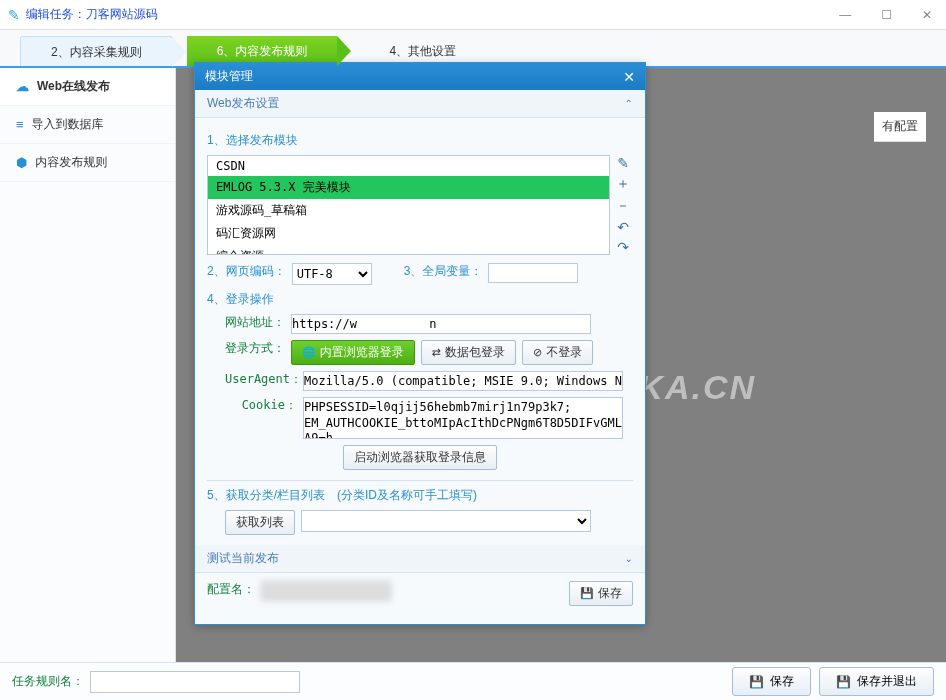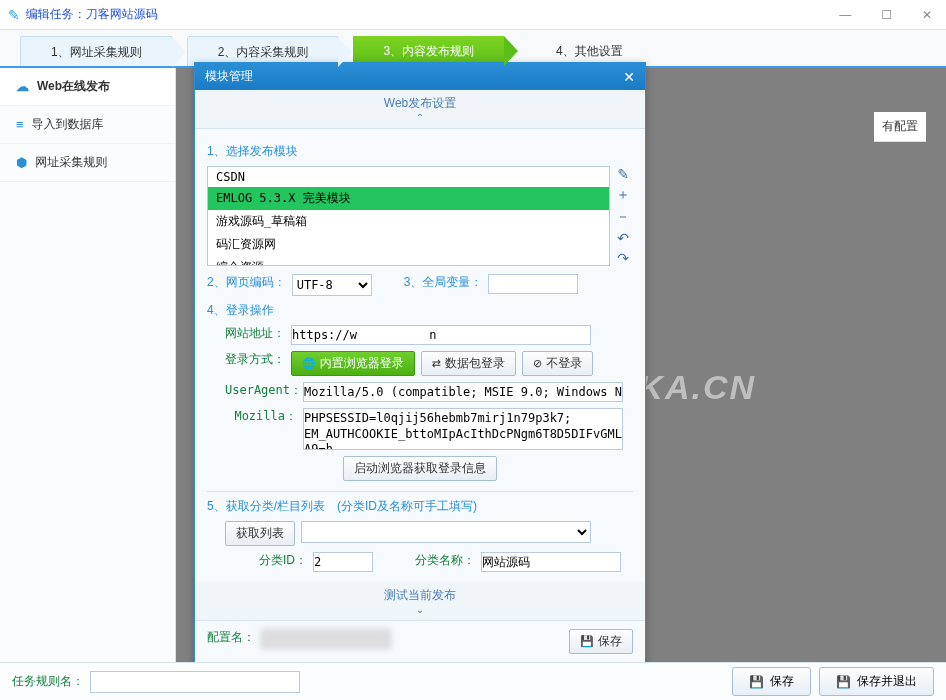--- a/index.html
+++ b/index.html
@@ -24,21 +24,21 @@
 .sidebar { width: 176px; border-right: 1px solid #e0e0e0; background: #fafcfe; }
 .side-item { padding: 10px 16px; color: #333; border-bottom: 1px solid #eef3f7; display: flex; align-items: center; gap: 8px; cursor: pointer; }
 .side-item.active { background: #fff; font-weight: bold; }
 .side-icon { color: #2b8fd6; font-size: 13px; }
 
 .main { flex: 1; position: relative; background: #808080; }
 
 .modal { position: absolute; left: 18px; top: -6px; width: 452px; background: #fff; border: 1px solid #2b8fd6; box-shadow: 0 2px 8px rgba(0,0,0,.25); }
 .modal-title { background: linear-gradient(#2b8fd6,#1a7bc4); color: #fff; padding: 5px 10px; display: flex; justify-content: space-between; align-items: center; }
 .close-x { cursor: pointer; font-size: 14px; }
-.section-hdr { background: #f0f5fa; padding: 5px 12px; color: #4a7db5; border-bottom: 1px solid #d6e4f0; display:flex; justify-content:space-between; align-items:center;flex-direction:column; }
+.section-hdr { background: #f0f5fa; padding: 5px 12px; color: #4a7db5; border-bottom: 1px solid #d6e4f0; display:flex; justify-content:space-between; align-items:center; }
 .collapse { color: #4a7db5; font-size: 10px; }
 .modal-body { padding: 8px 12px 12px; background: #f7fafc; }
 
 .row { display: flex; align-items: flex-start; gap: 6px; margin: 6px 0; }
 .label { color: #15803d; }
 .blue-num { color: #2b8fd6; }
 .indent { padding-left: 18px; }
 
 .listwrap { display: flex; gap: 3px; margin: 3px 0 8px; }
 .listbox { flex: 1; background: #fff; border: 1px solid #b8cadd; height: 100px; overflow: hidden; }
@@ -75,40 +75,39 @@
   <span class="feather">✎</span>
   <span class="title">编辑任务：刀客网站源码</span>
   <div class="winbtns">
     <span>—</span>
     <span>☐</span>
     <span>✕</span>
   </div>
 </div>
 
 <div class="tabbar">
-  <div class="tab blue">1、网址采集规则</div>
   <div class="tab blue">2、内容采集规则</div>
-  <div class="tab green">3、内容发布规则</div>
+  <div class="tab green">6、内容发布规则</div>
   <div class="tab plain">4、其他设置</div>
 </div>
 
 <div class="body">
 
   <div class="sidebar">
     <div class="side-item active">
       <span class="side-icon">☁</span>
       <span>Web在线发布</span>
     </div>
     <div class="side-item">
       <span class="side-icon">≡</span>
       <span>导入到数据库</span>
     </div>
     <div class="side-item">
       <span class="side-icon">⬢</span>
-      <span>网址采集规则</span>
+      <span>内容发布规则</span>
     </div>
   </div>
 
   <div class="main">
     <div class="cfg-right">有配置</div>
     <div class="watermark">3KA.CN</div>
 
     <div class="modal">
       <div class="modal-title">
         <span>模块管理</span>
@@ -171,44 +170,36 @@
               <span class="ic">⊘</span>
               <span>不登录</span>
             </span>
         </div>
 
         <div class="row indent">
           <span class="label" style="width:72px;text-align:right;font-family:SimSun,monospace">UserAgent：</span>
           <input type="text" style="width: 320px;" value="Mozilla/5.0 (compatible; MSIE 9.0; Windows NT 6.2">
         </div>
         <div class="row indent" style="align-items:flex-start">
-          <span class="label" style="width:72px;text-align:right;font-family:SimSun,monospace">Mozilla：</span>
+          <span class="label" style="width:72px;text-align:right;font-family:SimSun,monospace">Cookie：</span>
           <textarea style="width: 320px; height: 42px;">PHPSESSID=l0qjij56hebmb7mirj1n79p3k7;
 EM_AUTHCOOKIE_bttoMIpAcIthDcPNgm6T8D5DIFvGMLA9=h
 ackzt%7C%7Cfaa0cb6609e21bcf7bb29e02ddd00c0e</textarea>
         </div>
         <div class="row" style="justify-content:center">
           <span class="btn">启动浏览器获取登录信息</span>
         </div>
 
         <div class="hr"></div>
         <div class="row">
             <span class="blue-num">5、获取分类/栏目列表　(分类ID及名称可手工填写)</span>
           </div>
         <div class="row indent">
           <span class="btn">获取列表</span>
           <select style="width:290px"><option></option></select>
-        </div>
-        <div class="row indent">
-          <span style="width:28px"></span>
-          <span class="label">分类ID：</span>
-          <input type="text" style="width: 60px;" value="2">
-          <span style="width:30px"></span>
-          <span class="label">分类名称：</span>
-          <input type="text" style="width: 140px;" value="网站源码">
         </div>
 
         <div class="section-hdr" style="margin:10px -12px 8px">
           <span>测试当前发布</span>
           <span class="collapse">⌄</span>
         </div>
 
         <div class="row">
           <span class="label">配置名：</span>
           <span class="blurred" style="display:inline-block;width:130px;height:20px;border:1px solid #b8cadd">                     吗</span>

